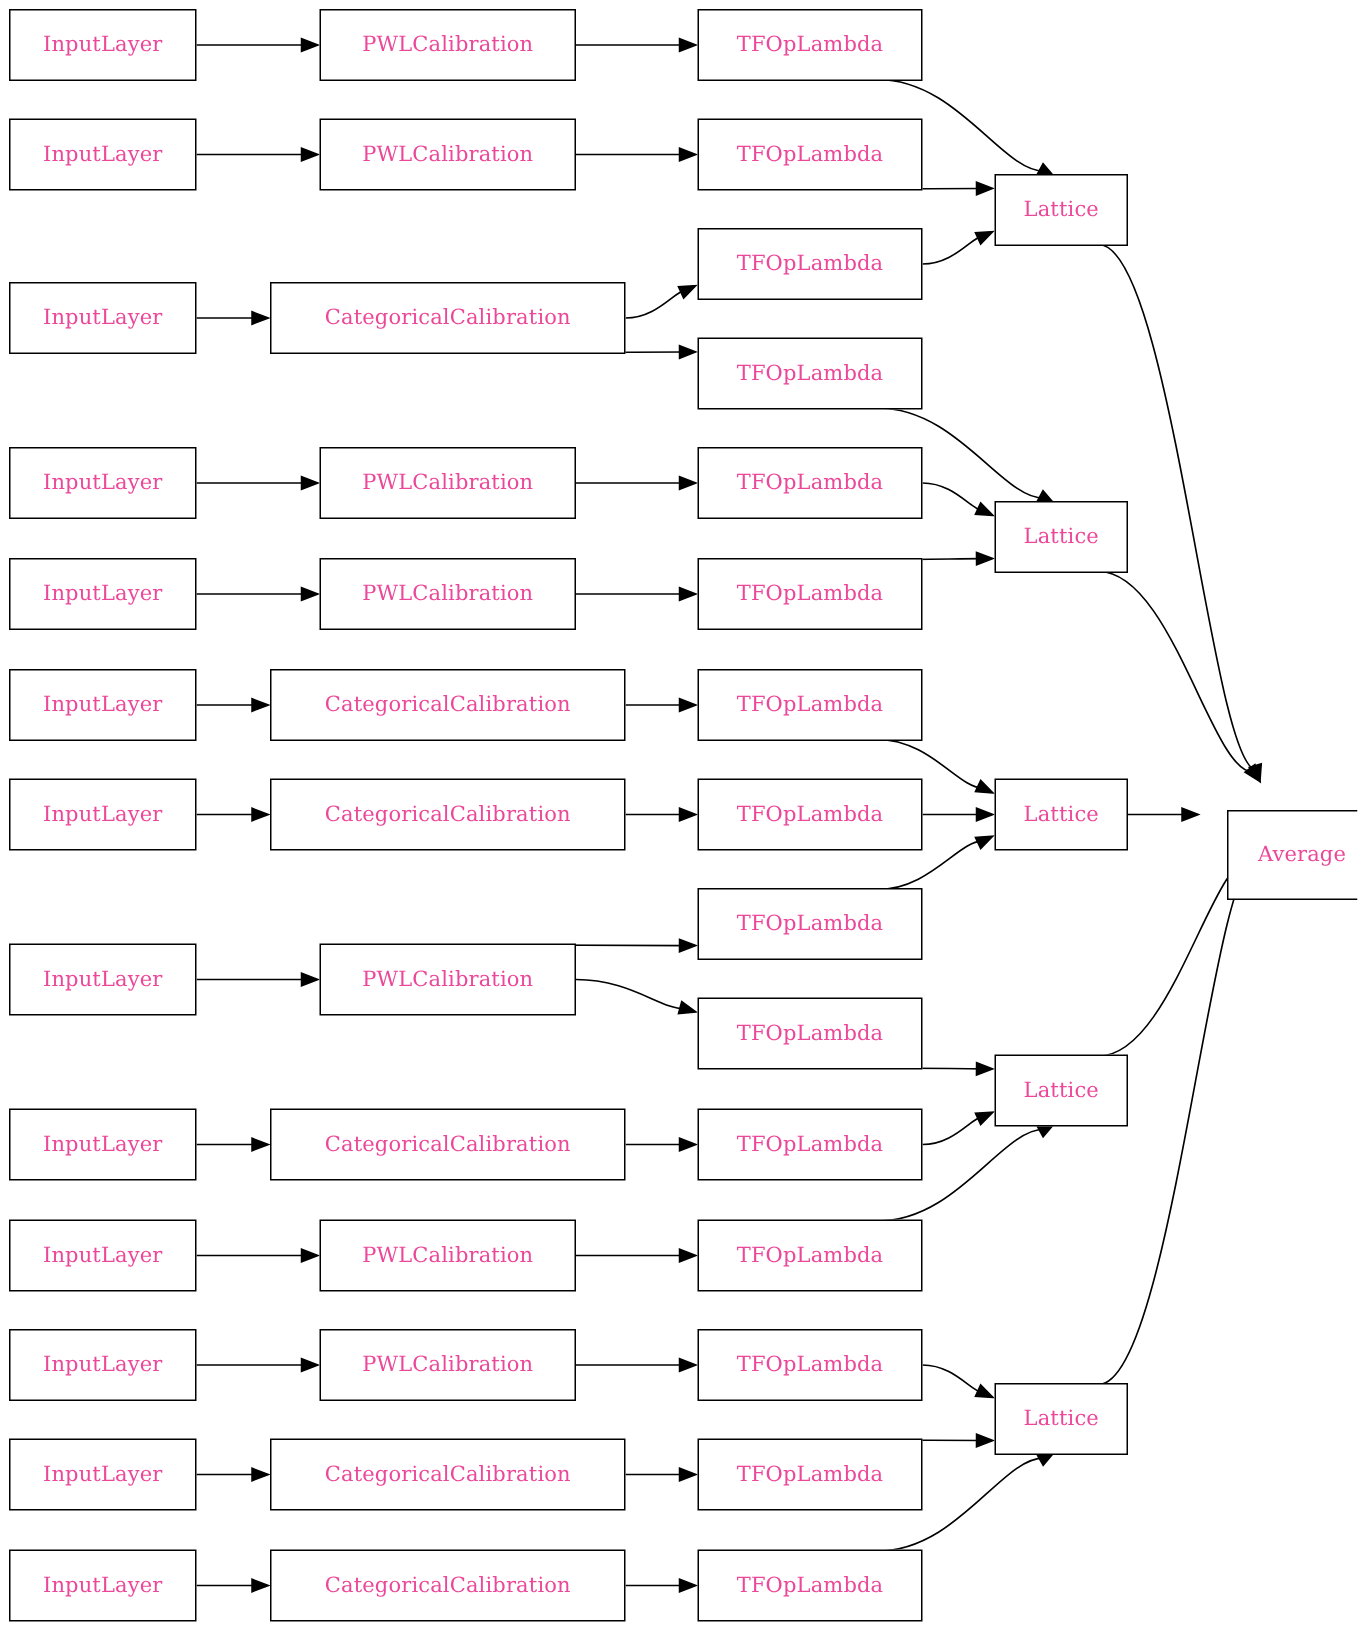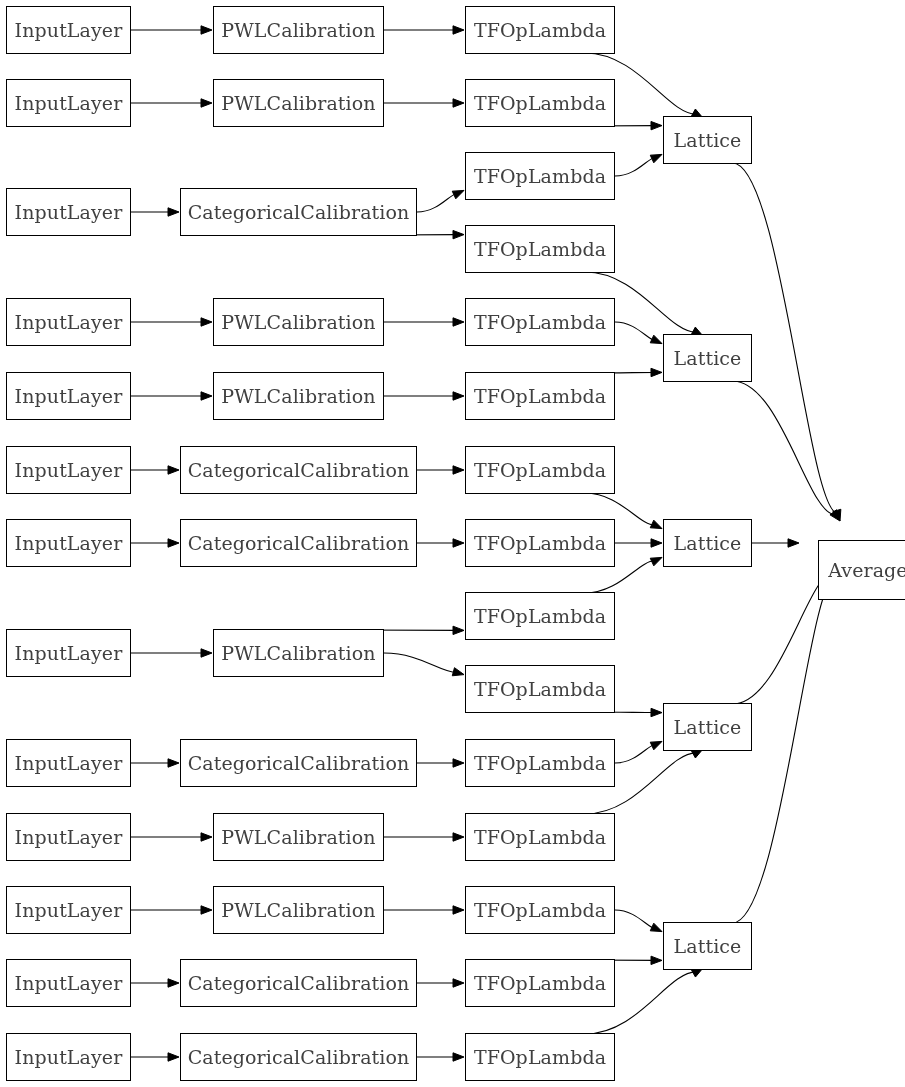--- a/index.html
+++ b/index.html
@@ -16,22 +16,22 @@
     font-family: "DejaVu Serif", "Liberation Serif", serif;
   }
   .node {
     position: absolute;
     box-sizing: border-box;
     border: 1px solid #000000;
     background: #ffffff;
     display: flex;
     align-items: center;
     justify-content: center;
-    color: #404040;
-    font-size: 19px;
+    color: #ec4899;
+    font-size: 14px;
     line-height: 1;
     white-space: nowrap;
     letter-spacing: 0.1px;
   }
   #edges {
     position: absolute;
     left: 0;
     top: 0;
     width: 905px;
     height: 1087px;

